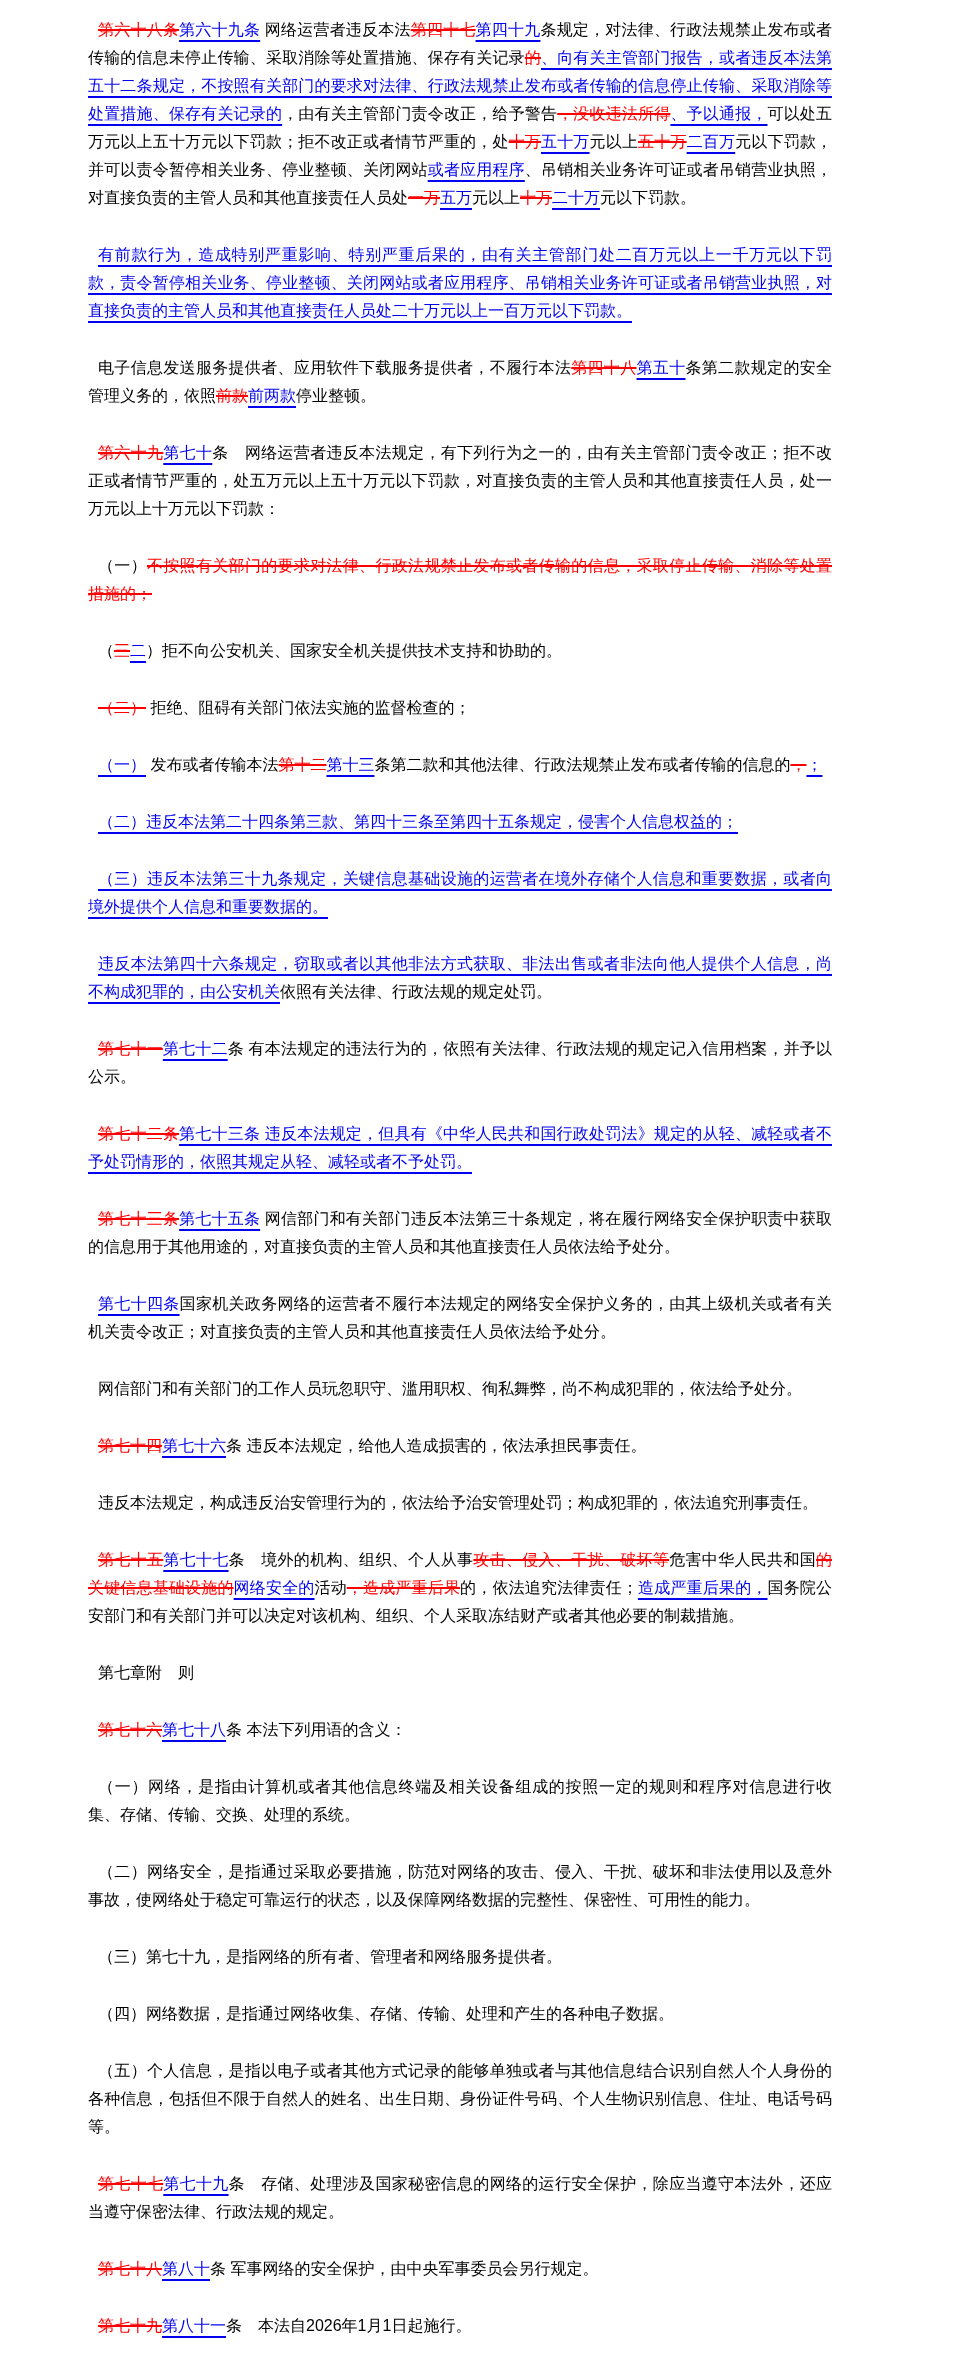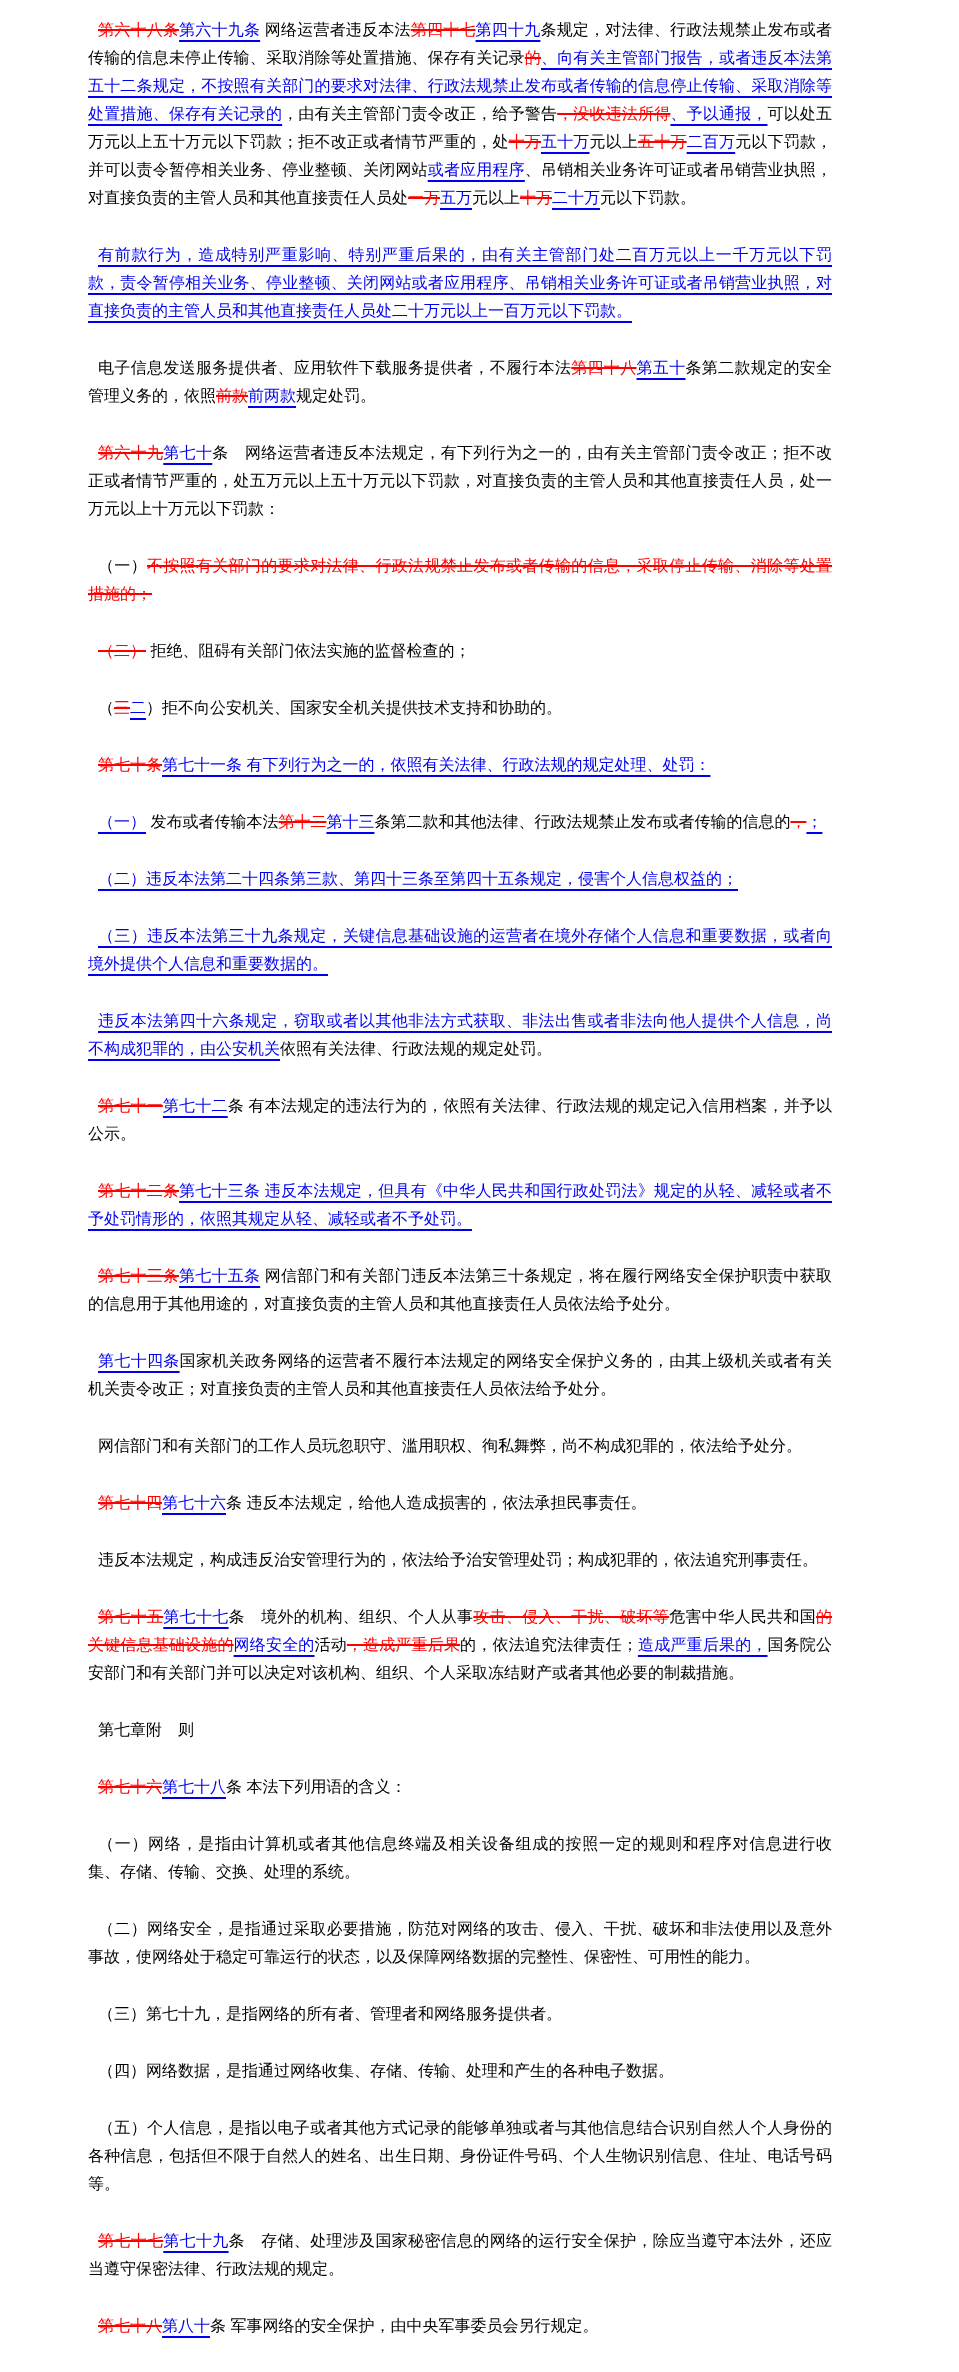--- a/index.html
+++ b/index.html
@@ -46,26 +46,25 @@
     text-underline-offset:5px;
   }
 </style>
 </head>
 <body>
 
 <div class="page">
   <div>
       <p class="para"><span class="run del">第六十八条</span><span class="run ins">第六十九条</span><span class="run"> 网络运营者违反本法</span><span class="run del">第四十七</span><span class="run ins">第四十九</span><span class="run">条规定，对法律、行政法规禁止发布或者传输的信息未停止传输、采取消除等处置措施、保存有关记录</span><span class="run del">的</span><span class="run ins">、向有关主管部门报告，或者违反本法第五十二条规定，不按照有关部门的要求对法律、行政法规禁止发布或者传输的信息停止传输、采取消除等处置措施、保存有关记录的</span><span class="run">，由有关主管部门责令改正，给予警告</span><span class="run del">，没收违法所得</span><span class="run ins">、予以通报，</span><span class="run">可以处五万元以上五十万元以下罚款；拒不改正或者情节严重的，处</span><span class="run del">十万</span><span class="run ins">五十万</span><span class="run">元以上</span><span class="run del">五十万</span><span class="run ins">二百万</span><span class="run">元以下罚款，并可以责令暂停相关业务、停业整顿、关闭网站</span><span class="run ins">或者应用程序</span><span class="run">、吊销相关业务许可证或者吊销营业执照，对直接负责的主管人员和其他直接责任人员处</span><span class="run del">一万</span><span class="run ins">五万</span><span class="run">元以上</span><span class="run del">十万</span><span class="run ins">二十万</span><span class="run">元以下罚款。</span></p>
       <p class="para"><span class="run ins">有前款行为，造成特别严重影响、特别严重后果的，由有关主管部门处二百万元以上一千万元以下罚款，责令暂停相关业务、停业整顿、关闭网站或者应用程序、吊销相关业务许可证或者吊销营业执照，对直接负责的主管人员和其他直接责任人员处二十万元以上一百万元以下罚款。</span></p>
-      <p class="para"><span class="run">电子信息发送服务提供者、应用软件下载服务提供者，不履行本法</span><span class="run del">第四十八</span><span class="run ins">第五十</span><span class="run">条第二款规定的安全管理义务的，依照</span><span class="run del">前款</span><span class="run ins">前两款</span><span class="run">规定处罚。</span></p>
+      <p class="para"><span class="run">电子信息发送服务提供者、应用软件下载服务提供者，不履行本法</span><span class="run del">第四十八</span><span class="run ins">第五十</span><span class="run">条第二款规定的安全管理义务的，依照</span><span class="run del">前款</span><span class="run ins">前两款</span><span class="run">停业整顿。</span></p>
       <p class="para"><span class="run del">第六十九</span><span class="run ins">第七十</span><span class="run">条　网络运营者违反本法规定，有下列行为之一的，由有关主管部门责令改正；拒不改正或者情节严重的，处五万元以上五十万元以下罚款，对直接负责的主管人员和其他直接责任人员，处一万元以上十万元以下罚款：</span></p>
       <p class="para"><span class="run">（一）</span><span class="run del">不按照有关部门的要求对法律、行政法规禁止发布或者传输的信息，采取停止传输、消除等处置措施的；</span></p>
+      <p class="para"><span class="run">（</span><span class="run del">三</span><span class="run ins">二</span><span class="run">）拒不向公安机关、国家安全机关提供技术支持和协助的。</span></p>
       <p class="para"><span class="run del">（二）</span><span class="run"> 拒绝、阻碍有关部门依法实施的监督检查的；</span></p>
-      <p class="para"><span class="run">（</span><span class="run del">三</span><span class="run ins">二</span><span class="run">）拒不向公安机关、国家安全机关提供技术支持和协助的。</span></p>
-      <p class="para"><span class="run del">第七十条</span><span class="run ins">第七十一条 有下列行为之一的，依照有关法律、行政法规的规定处理、处罚：</span></p>
       <p class="para"><span class="run ins">（一）</span><span class="run"> 发布或者传输本法</span><span class="run del">第十二</span><span class="run ins">第十三</span><span class="run">条第二款和其他法律、行政法规禁止发布或者传输的信息的</span><span class="run del">，</span><span class="run ins">；</span></p>
       <p class="para"><span class="run ins">（二）违反本法第二十四条第三款、第四十三条至第四十五条规定，侵害个人信息权益的；</span></p>
       <p class="para"><span class="run ins">（三）违反本法第三十九条规定，关键信息基础设施的运营者在境外存储个人信息和重要数据，或者向境外提供个人信息和重要数据的。</span></p>
       <p class="para"><span class="run ins">违反本法第四十六条规定，窃取或者以其他非法方式获取、非法出售或者非法向他人提供个人信息，尚不构成犯罪的，由公安机关</span><span class="run">依照有关法律、行政法规的规定处罚。</span></p>
       <p class="para"><span class="run del">第七十一</span><span class="run ins">第七十二</span><span class="run">条 有本法规定的违法行为的，依照有关法律、行政法规的规定记入信用档案，并予以公示。</span></p>
       <p class="para"><span class="run del">第七十二条</span><span class="run ins">第七十三条 违反本法规定，但具有《中华人民共和国行政处罚法》规定的从轻、减轻或者不予处罚情形的，依照其规定从轻、减轻或者不予处罚。</span></p>
       <p class="para"><span class="run del">第七十三条</span><span class="run ins">第七十五条</span><span class="run"> 网信部门和有关部门违反本法第三十条规定，将在履行网络安全保护职责中获取的信息用于其他用途的，对直接负责的主管人员和其他直接责任人员依法给予处分。</span></p>
       <p class="para"><span class="run ins">第七十四条</span><span class="run">国家机关政务网络的运营者不履行本法规定的网络安全保护义务的，由其上级机关或者有关机关责令改正；对直接负责的主管人员和其他直接责任人员依法给予处分。</span></p>
       <p class="para"><span class="run">网信部门和有关部门的工作人员玩忽职守、滥用职权、徇私舞弊，尚不构成犯罪的，依法给予处分。</span></p>
       <p class="para"><span class="run del">第七十四</span><span class="run ins">第七十六</span><span class="run">条 违反本法规定，给他人造成损害的，依法承担民事责任。</span></p>

